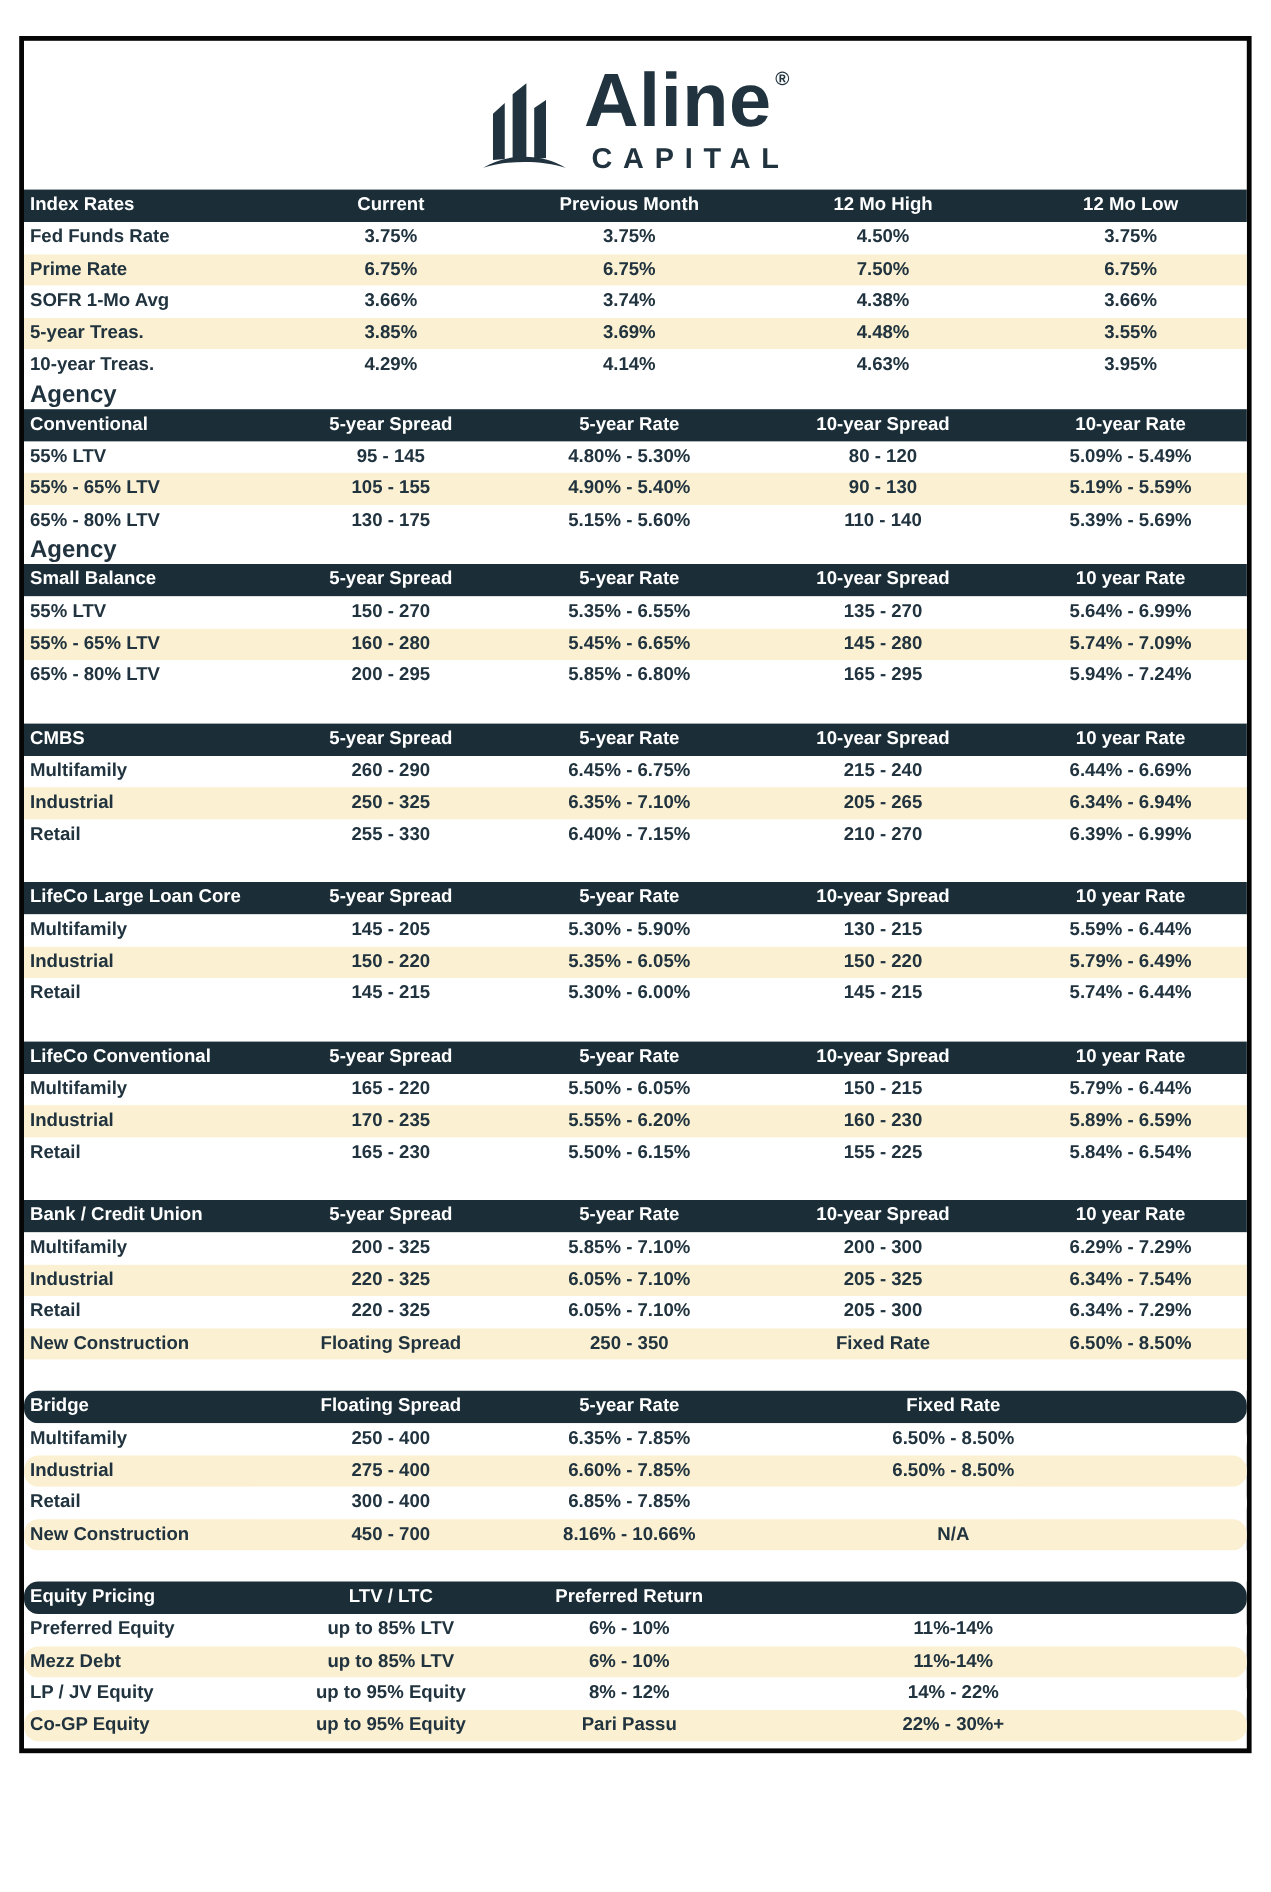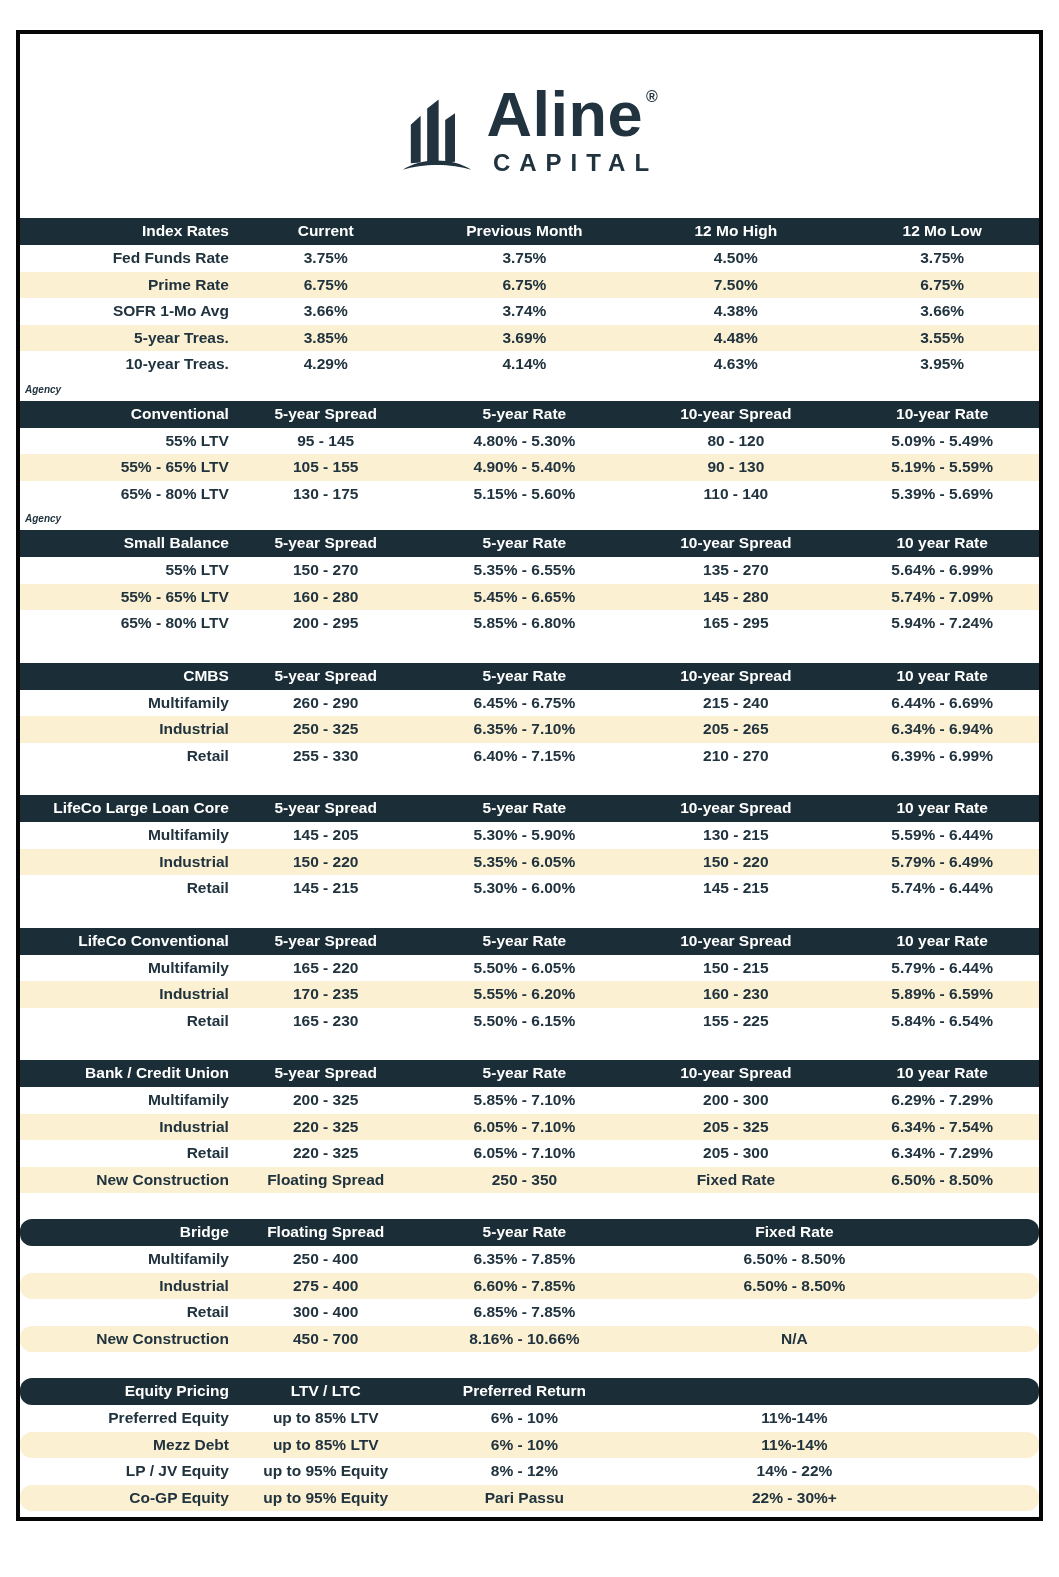--- a/index.html
+++ b/index.html
@@ -5,40 +5,40 @@
   * { box-sizing: border-box; }
   html, body { margin: 0; padding: 0; background: #fff; }
   body {
     width: 1059px; min-height: 1577px;
     font-family: "Liberation Sans", sans-serif;
     --ink: #20333e; --header-bg: #1b2e38; --stripe: #fbf0d2;
   }
   .page { width: 1059px; min-height: 1577px; background: #fff; }
   .frame { margin: 30px 16px 0 16px; border: 4px solid #060606; background: #fff; padding-bottom: 6px; }
 
-  .logo-block { height: 184px; display: flex; align-items: center; justify-content: center; gap: 14px; padding-top: 8px; }
+  .logo-block { height: 124px; display: flex; align-items: center; justify-content: center; gap: 14px; padding-top: 8px; }
   .logo-icon { width: 72px; height: 94px; margin-top: 6px; }
   .logo-icon polygon, .logo-icon path { fill: var(--ink); }
   .logo-text { display: flex; flex-direction: column; align-items: center; }
   .brand-line { font-size: 63px; font-weight: 700; color: var(--ink); line-height: 1; letter-spacing: 0.5px; }
   .reg-mark { font-size: 16px; font-weight: 700; vertical-align: 34px; margin-left: 3px; }
   .brand-sub { font-size: 24px; font-weight: 700; color: var(--ink); letter-spacing: 9px; margin-top: 3px; text-indent: 6px; }
 
   .rate-table .row {
     display: grid; grid-template-columns: 20.5% 19% 20% 21.5% 19%;
     height: 26.5px; align-items: center;
     font-size: 15.5px; color: var(--ink); background: #fff; font-weight: bold;
   }
   .rate-table.cols4 .row { grid-template-columns: 20.5% 19% 20% 33%; border-radius: 12px; }
   .rate-table .row.head { background: var(--header-bg); color: #ffffff; font-weight: 700; height: 27px; }
   .rate-table .row.alt { background: var(--stripe); }
   .cell { text-align: center; white-space: nowrap; overflow: hidden; line-height: 26.5px; }
-  .cell.c0 { text-align: right; padding-left: 5px; }
-
-  .agency-row { height: 23px; line-height: 23px; font-size: 10px; font-weight: 700; color: var(--ink); padding-left: 5px; background: #fff; font-style: italic; }
+  .cell.c0 { text-align: left; padding-left: 5px; }
+
+  .agency-row { height: 23px; line-height: 23px; font-size: 20px; font-weight: 700; color: var(--ink); padding-left: 5px; background: #fff; }
   .gap { height: 26px; background: #fff; }
 
   .footnotes { margin: 16px 0 0 30px; padding-bottom: 20px; }
   .footnote { font-size: 15.5px; color: #000; line-height: 27px; }
 </style>
 </head>
 <body style="--ink: #20333e; --header-bg: #1b2e38; --stripe: #fbf0d2;">
 
 <div class="page">
   <div class="frame">

